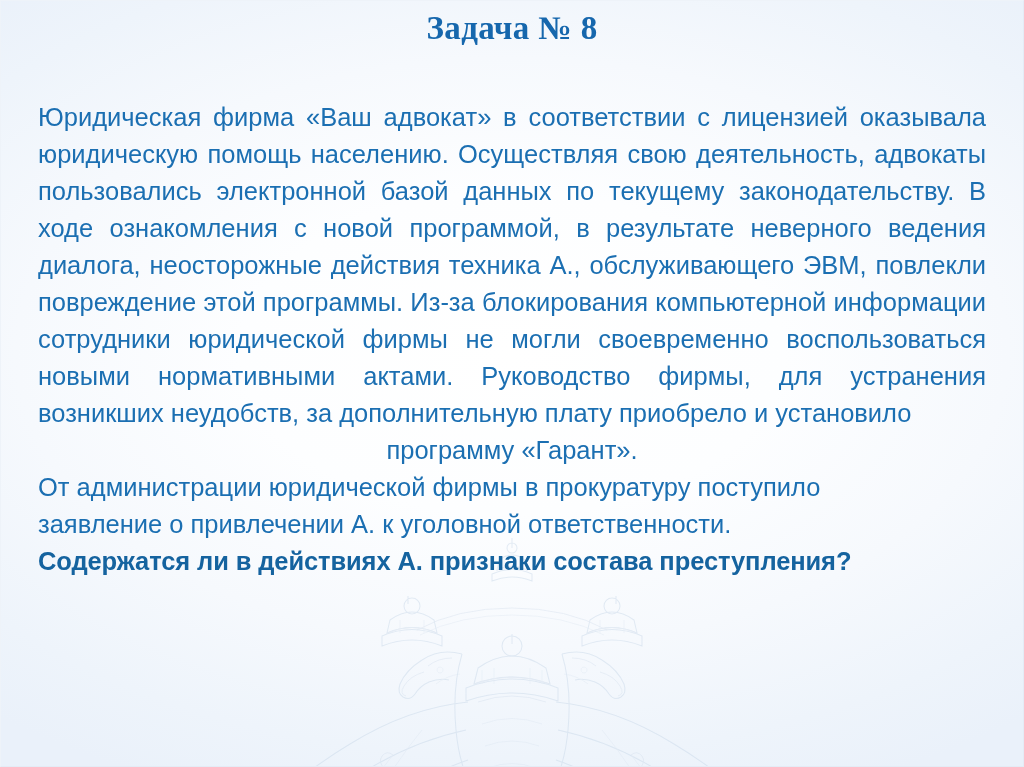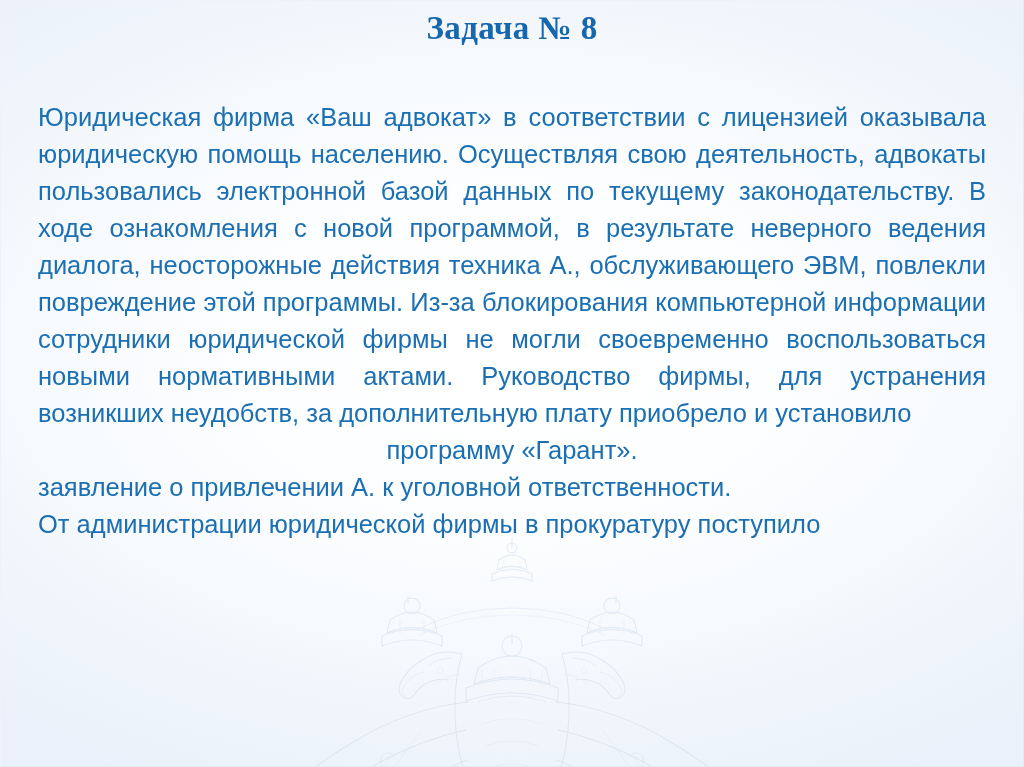--- a/index.html
+++ b/index.html
@@ -243,18 +243,19 @@
       </g>
     </svg>
   </div>
 
   <div id="title">Задача № 8</div>
 
   <div id="body-text">
 
     <p class="para justify"><span>Юридическая фирма «Ваш адвокат» в соответствии с лицензией оказывала юридическую помощь населению. Осуществляя свою деятельность, адвокаты пользовались электронной базой данных по текущему законодательству. В ходе ознакомления с новой программой, в результате неверного ведения диалога, неосторожные действия техника А., обслуживающего ЭВМ, повлекли повреждение этой программы. Из-за блокирования компьютерной информации сотрудники юридической фирмы не могли своевременно воспользоваться новыми нормативными актами. Руководство фирмы, для устранения возникших неудобств, за дополнительную плату приобрело и установило</span> <span class="last-line">программу «Гарант».</span></p>
 
+    <p class="para left">От администрации юридической фирмы в прокуратуру поступило</p>
     <p class="para left">заявление о привлечении А. к уголовной ответственности.</p>
-    <p class="para left">От администрации юридической фирмы в прокуратуру поступило</p>
-
+
+    <p class="para left bold">Содержатся ли в действиях А. признаки состава преступления?</p>
   </div>
 
 </div>
 
 </body></html>

